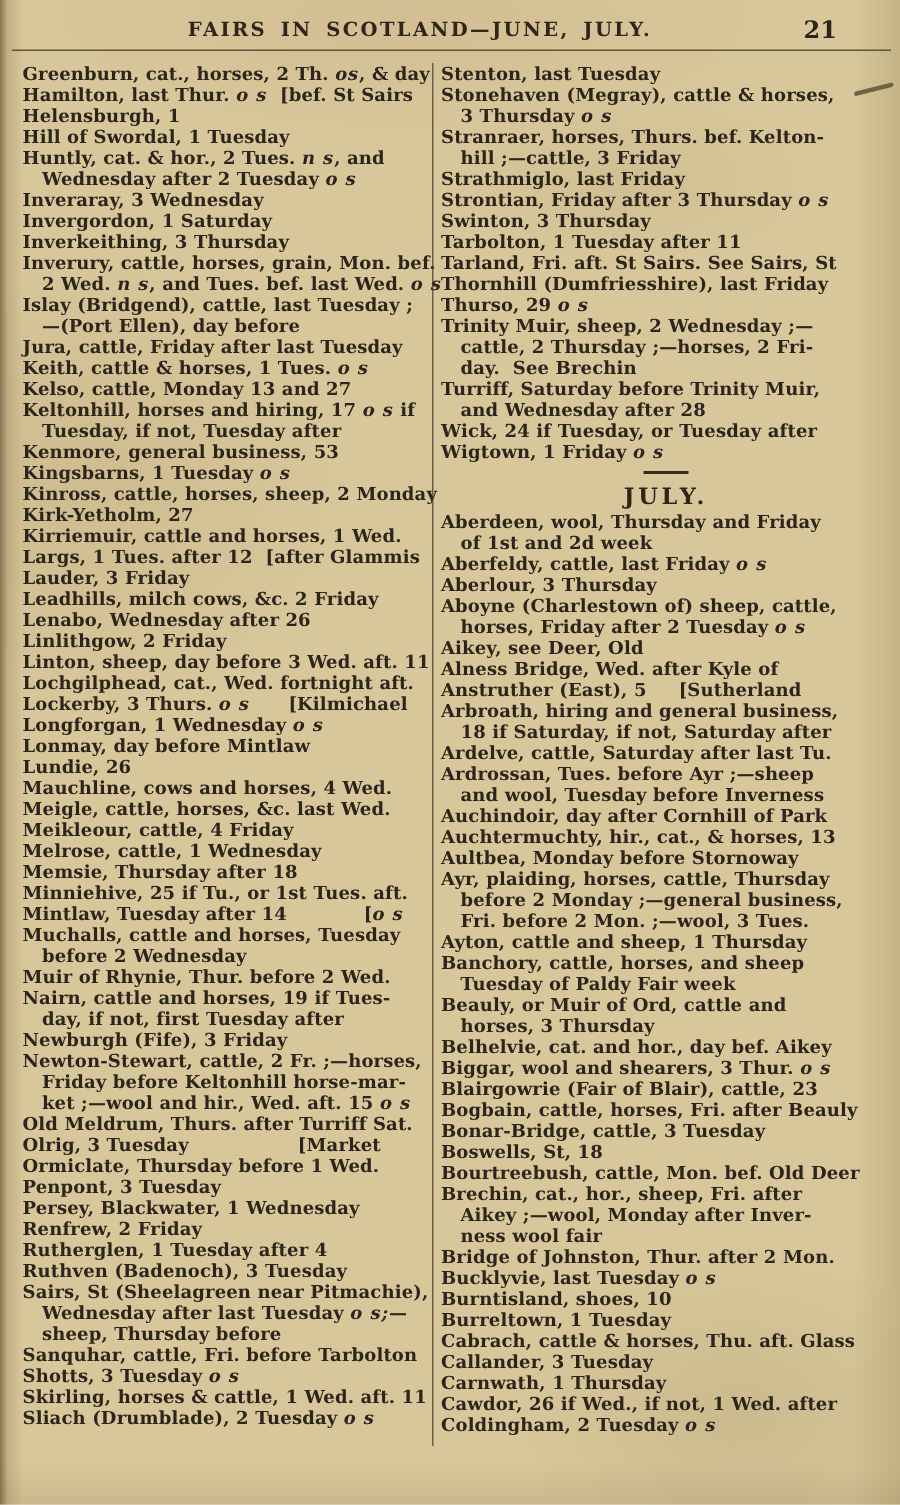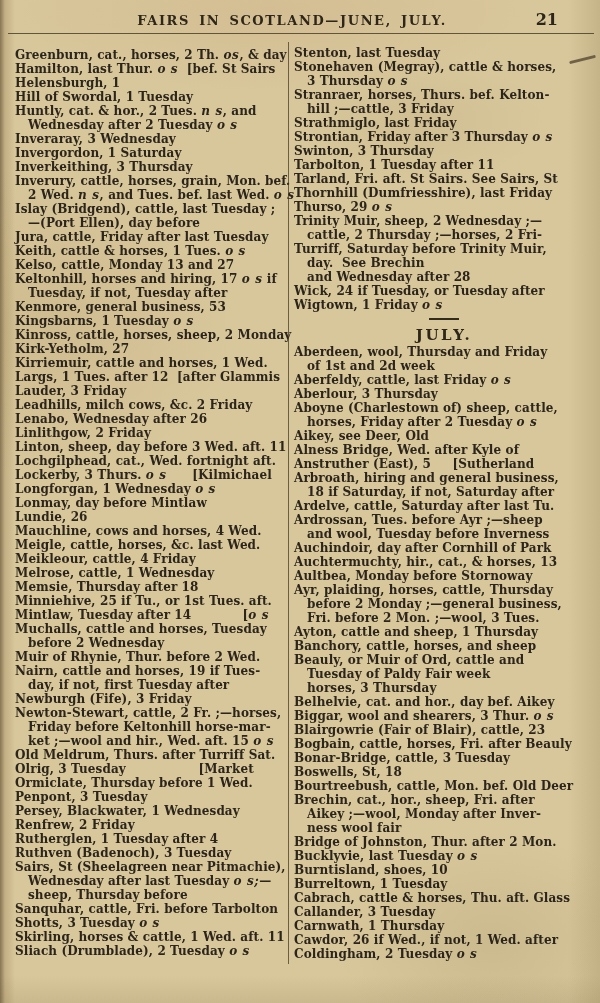--- a/index.html
+++ b/index.html
@@ -18,21 +18,21 @@
       radial-gradient(ellipse 340px 110px at 45% 1%, rgba(196,150,118,.20), transparent 75%),
       radial-gradient(ellipse 180px 90px at 70% 12%, rgba(140,118,70,.10), transparent 70%),
       linear-gradient(90deg, rgba(80,62,36,.60) 0px, rgba(139,114,69,.28) 5px, rgba(0,0,0,0) 15px),
       linear-gradient(270deg, rgba(118,104,58,.20) 0px, rgba(0,0,0,0) 32px),
       linear-gradient(0deg, rgba(110,96,54,.14) 0px, rgba(0,0,0,0) 28px),
       #d8c79b;
   }
 
   .header-title {
     position: absolute;
-    top: 13px; left: 12px; width: 560px;
+    top: 13px; left: 0; width: 560px;
     text-align: center;
     font-size: 13px;
     font-weight: 700;
     letter-spacing: 1.6px;
     word-spacing: 3px;
     color: #2e2719;
   }
   .page-num {
     position: absolute;
     top: 10px; right: 42px;
@@ -51,21 +51,21 @@
     position: absolute;
     top: 33px; left: 8px; right: 6px;
     height: 1px;
     background: rgba(68,56,38,.8);
   }
 
   .cols {
     position: absolute;
     top: 42px; left: 0; right: 0;
     display: flex;
-    align-items: center;
+    align-items: flex-start;
   }
   .col { flex: 0 0 auto; }
   .col-left  { width: 272px; margin-left: 15px; }
   .col-right { width: 300px; margin-left: 5px; }
   .divider {
     flex: 0 0 1px;
     width: 1px; height: 922px;
     margin-left: 1px;
     background: rgba(66,54,36,.72);
   }
@@ -183,22 +183,22 @@
         <div class="line indent">hill ;—cattle, 3 Friday</div>
         <div class="line">Strathmiglo, last Friday</div>
         <div class="line">Strontian, Friday after 3 Thursday <i>o s</i></div>
         <div class="line">Swinton, 3 Thursday</div>
         <div class="line">Tarbolton, 1 Tuesday after 11</div>
         <div class="line">Tarland, Fri. aft. St Sairs. See Sairs, St</div>
         <div class="line">Thornhill (Dumfriesshire), last Friday</div>
         <div class="line">Thurso, 29 <i>o s</i></div>
         <div class="line">Trinity Muir, sheep, 2 Wednesday ;—</div>
         <div class="line indent">cattle, 2 Thursday ;—horses, 2 Fri-</div>
+        <div class="line indent">day.  See Brechin</div>
         <div class="line">Turriff, Saturday before Trinity Muir,</div>
-        <div class="line indent">day.  See Brechin</div>
         <div class="line indent">and Wednesday after 28</div>
         <div class="line">Wick, 24 if Tuesday, or Tuesday after</div>
         <div class="line">Wigtown, 1 Friday <i>o s</i></div>
         <div class="rule-slot">
           <span class="short-rule"></span>
         </div>
         <div class="month-heading">JULY.</div>
         <div class="line">Aberdeen, wool, Thursday and Friday</div>
         <div class="line indent">of 1st and 2d week</div>
         <div class="line">Aberfeldy, cattle, last Friday <i>o s</i></div>
@@ -214,22 +214,22 @@
         <div class="line">Ardrossan, Tues. before Ayr ;—sheep</div>
         <div class="line indent">and wool, Tuesday before Inverness</div>
         <div class="line">Auchindoir, day after Cornhill of Park</div>
         <div class="line">Auchtermuchty, hir., cat., &amp; horses, 13</div>
         <div class="line">Aultbea, Monday before Stornoway</div>
         <div class="line">Ayr, plaiding, horses, cattle, Thursday</div>
         <div class="line indent">before 2 Monday ;—general business,</div>
         <div class="line indent">Fri. before 2 Mon. ;—wool, 3 Tues.</div>
         <div class="line">Ayton, cattle and sheep, 1 Thursday</div>
         <div class="line">Banchory, cattle, horses, and sheep</div>
+        <div class="line indent">Tuesday of Paldy Fair week</div>
         <div class="line">Beauly, or Muir of Ord, cattle and</div>
-        <div class="line indent">Tuesday of Paldy Fair week</div>
         <div class="line indent">horses, 3 Thursday</div>
         <div class="line">Belhelvie, cat. and hor., day bef. Aikey</div>
         <div class="line">Biggar, wool and shearers, 3 Thur. <i>o s</i></div>
         <div class="line">Blairgowrie (Fair of Blair), cattle, 23</div>
         <div class="line">Bogbain, cattle, horses, Fri. after Beauly</div>
         <div class="line">Bonar-Bridge, cattle, 3 Tuesday</div>
         <div class="line">Boswells, St, 18</div>
         <div class="line">Bourtreebush, cattle, Mon. bef. Old Deer</div>
         <div class="line">Brechin, cat., hor., sheep, Fri. after</div>
         <div class="line indent">Aikey ;—wool, Monday after Inver-</div>

